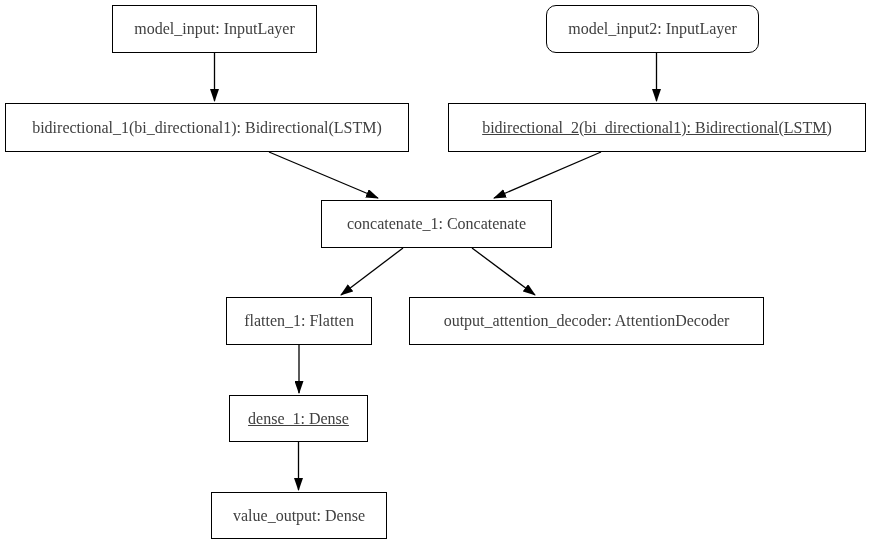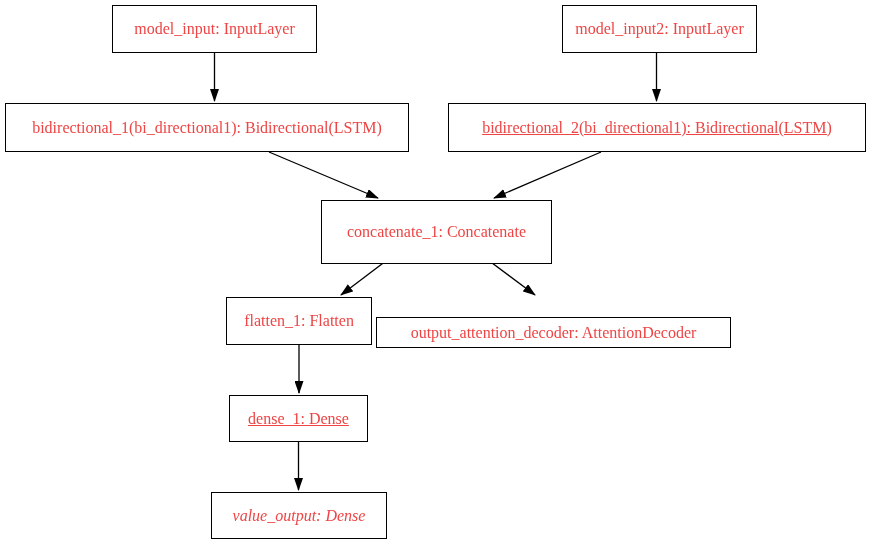--- a/index.html
+++ b/index.html
@@ -21,38 +21,38 @@
     top: 0;
     width: 872px;
     height: 547px;
     pointer-events: none;
   }
   .node {
     position: absolute;
     box-sizing: border-box;
     background: #ffffff;
     border: 1.4px solid #000000;
-    color: #ef4444;
+    color: #404040;
     font-size: 16px;
     line-height: 1;
     display: flex;
     align-items: center;
     justify-content: center;
     white-space: nowrap;
     text-align: left;
   }
   .n1 { left: 112px; top: 5px;   width: 205px; height: 48px; }
-  .n2 { left: 562px; top: 5px;   width: 195px; height: 48px; }
+  .n2 { left: 546px; top: 5px;   width: 213px; height: 48px; border-radius: 10px; }
   .n3 { left: 5px;   top: 103px; width: 404px; height: 49px; }
   .n4 { left: 448px; top: 103px; width: 418px; height: 49px; text-decoration: underline; }
-  .n5 { left: 321px; top: 200px; width: 231px; height: 64px; }
+  .n5 { left: 321px; top: 200px; width: 231px; height: 48px; }
   .n6 { left: 226px; top: 297px; width: 146px; height: 48px; }
-  .n7 { left: 376px; top: 297px; width: 355px; height: 31px; margin-top: 20px; }
+  .n7 { left: 409px; top: 297px; width: 355px; height: 48px; }
   .n8 { left: 229px; top: 395px; width: 139px; height: 47px; text-decoration: underline; }
-  .n9 { left: 211px; top: 492px; width: 176px; height: 47px; font-style: italic; }
+  .n9 { left: 211px; top: 492px; width: 176px; height: 47px; }
   .edge-line {
     stroke: #000000;
     stroke-width: 1.3;
   }
 </style>
 </head>
 <body>
 
 <div class="canvas">
 

